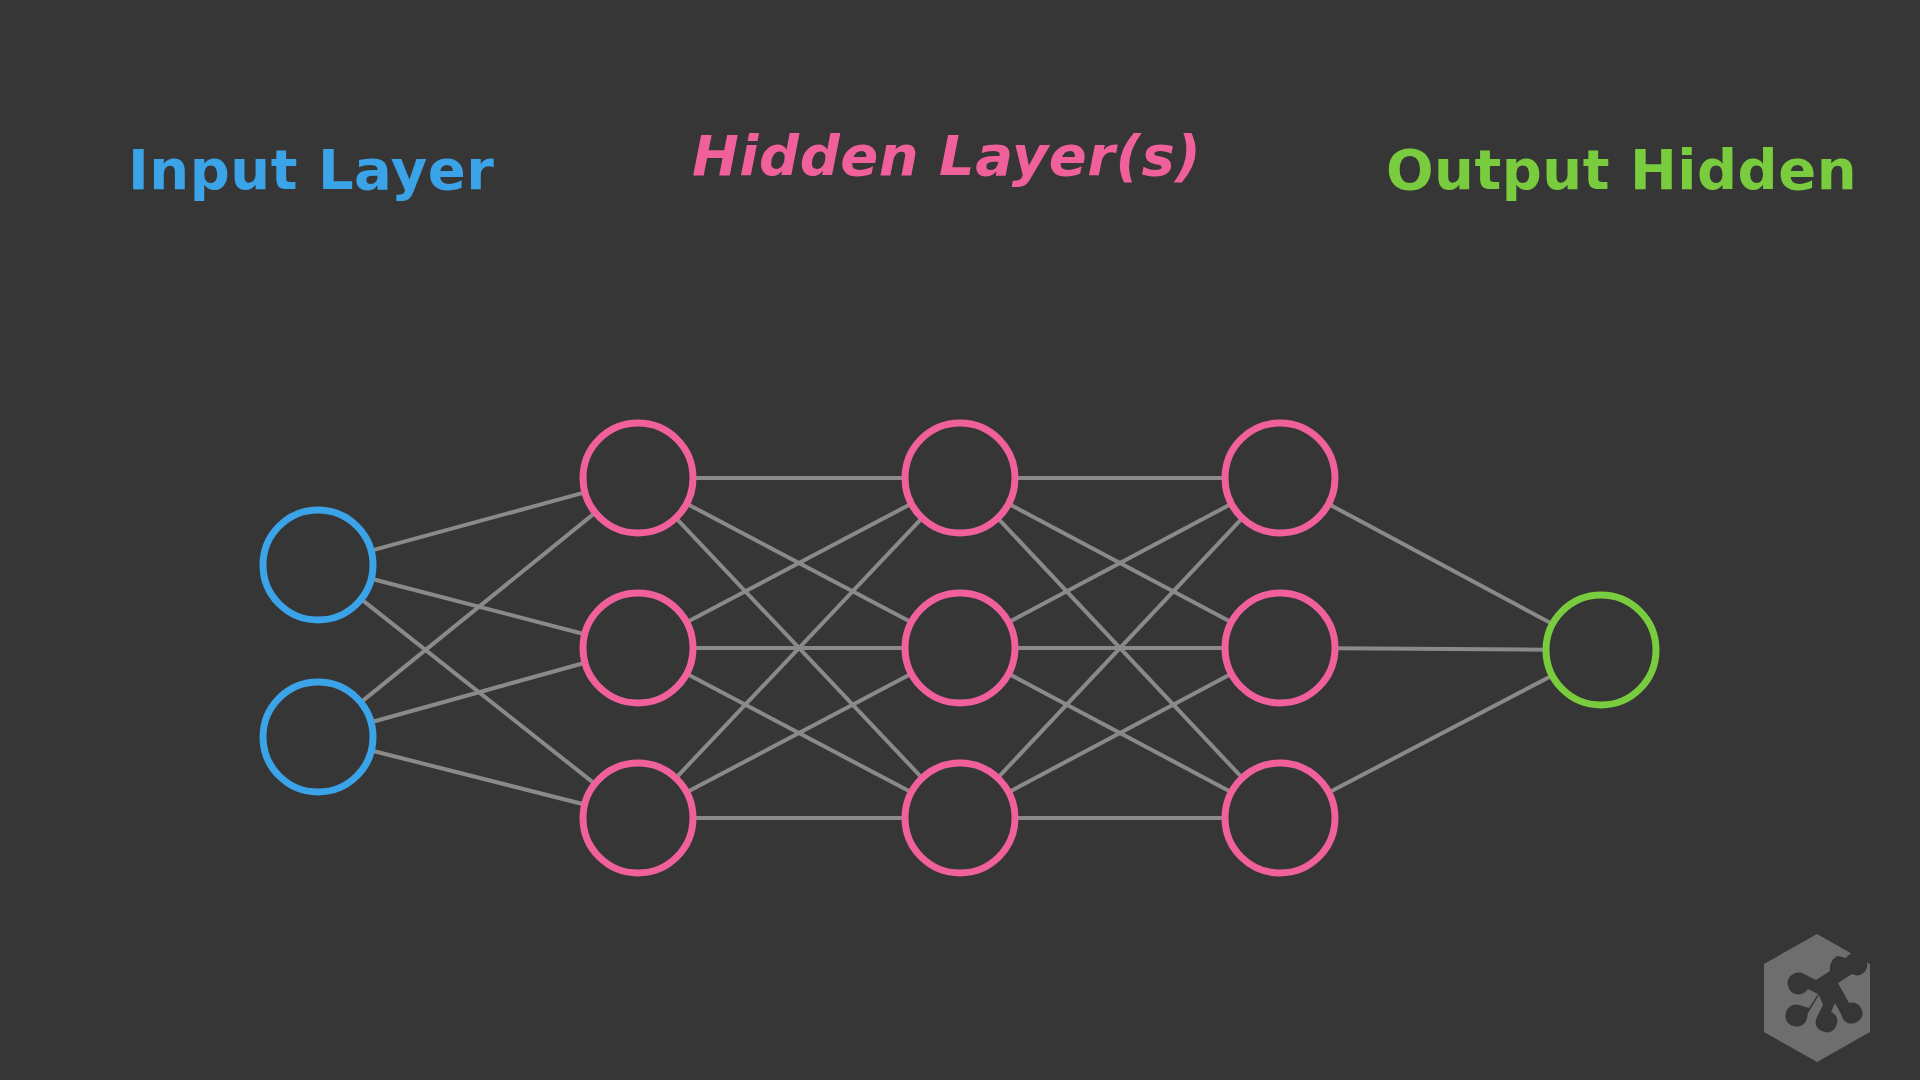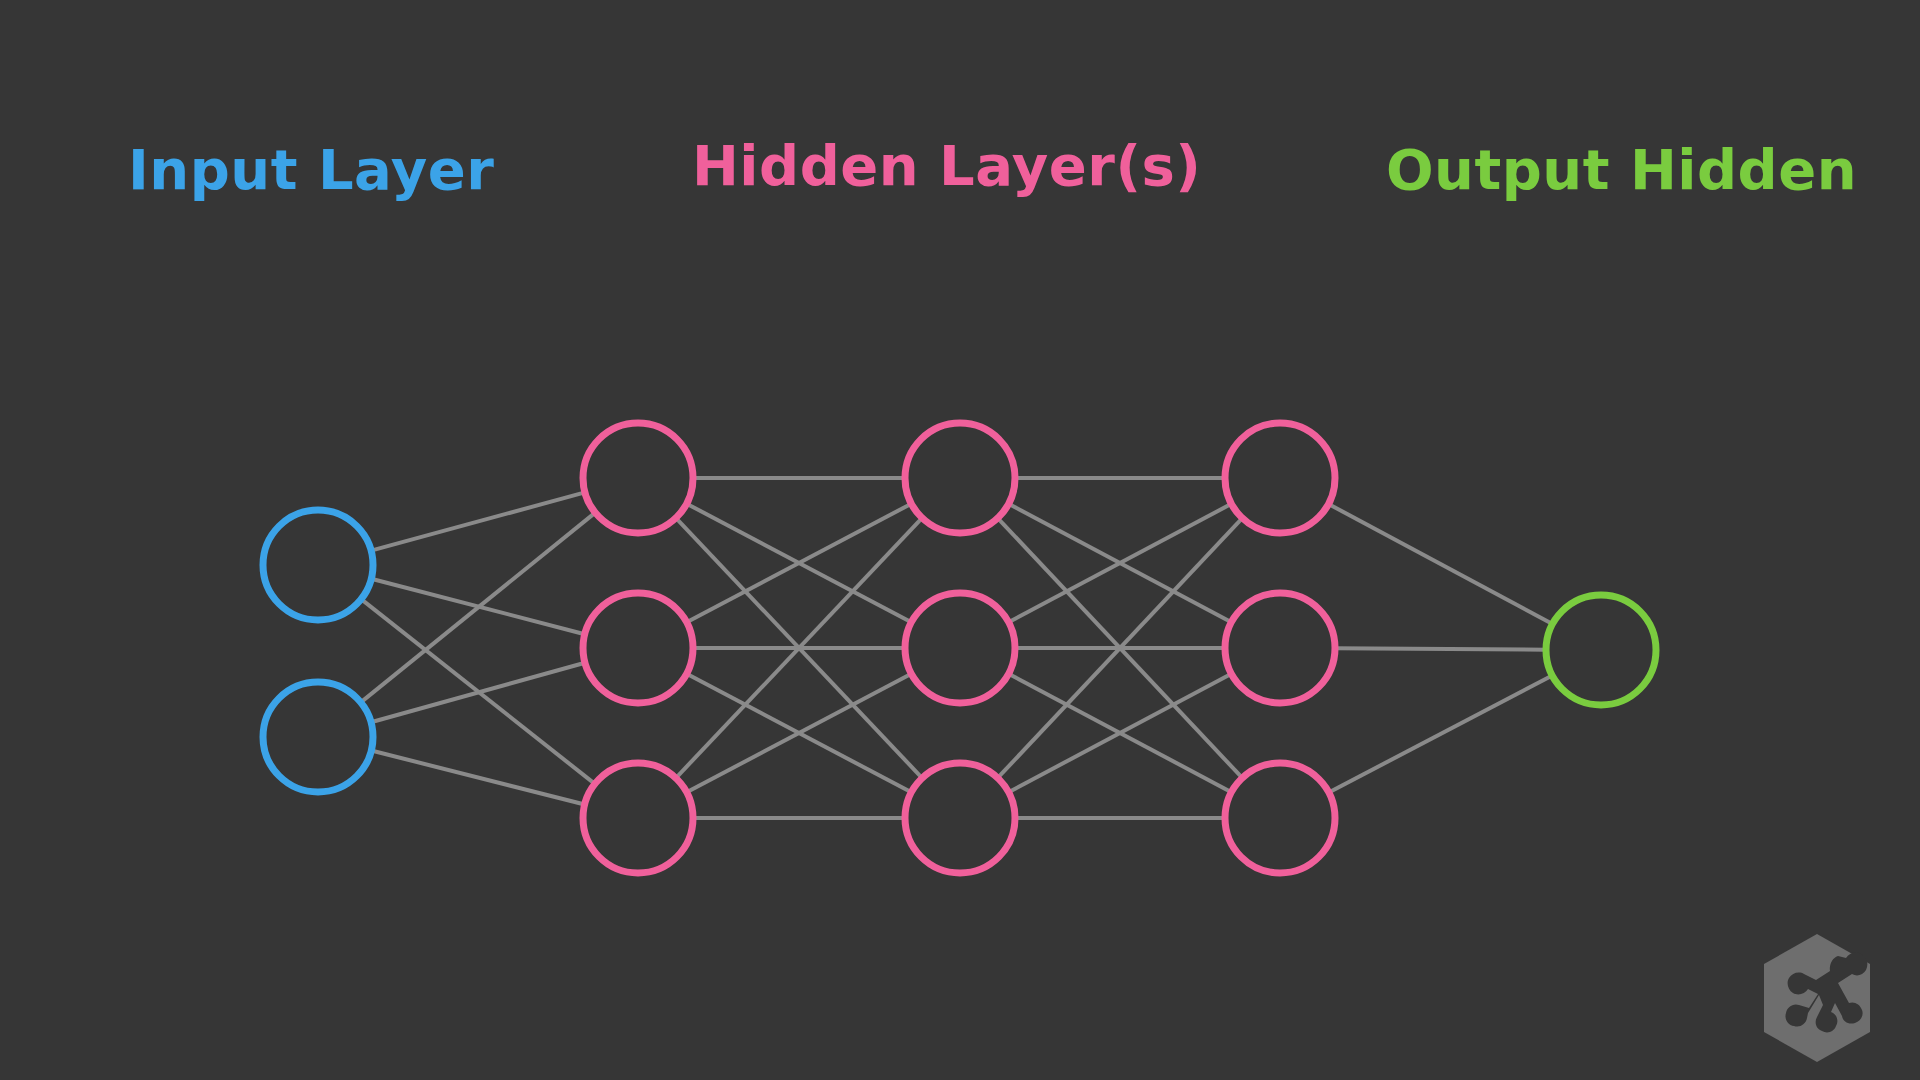--- a/index.html
+++ b/index.html
@@ -24,21 +24,21 @@
   }
   .layer-label {
     position: absolute;
     font-size: 56px;
     font-weight: 700;
     letter-spacing: 0.5px;
     white-space: nowrap;
     line-height: 1;
   }
   #label-input  { left: 128px; top: 142px; }
-  #label-hidden { left: 692px; top: 138px; }
+  #label-hidden { left: 692px; top: 128px; font-style: italic; }
   #label-output { left: 1386px; top: 142px; }
 
   #net-svg {
     position: absolute;
     left: 0; top: 0;
     width: 1920px;
     height: 1080px;
   }
   .edge {
     stroke-linecap: butt;

